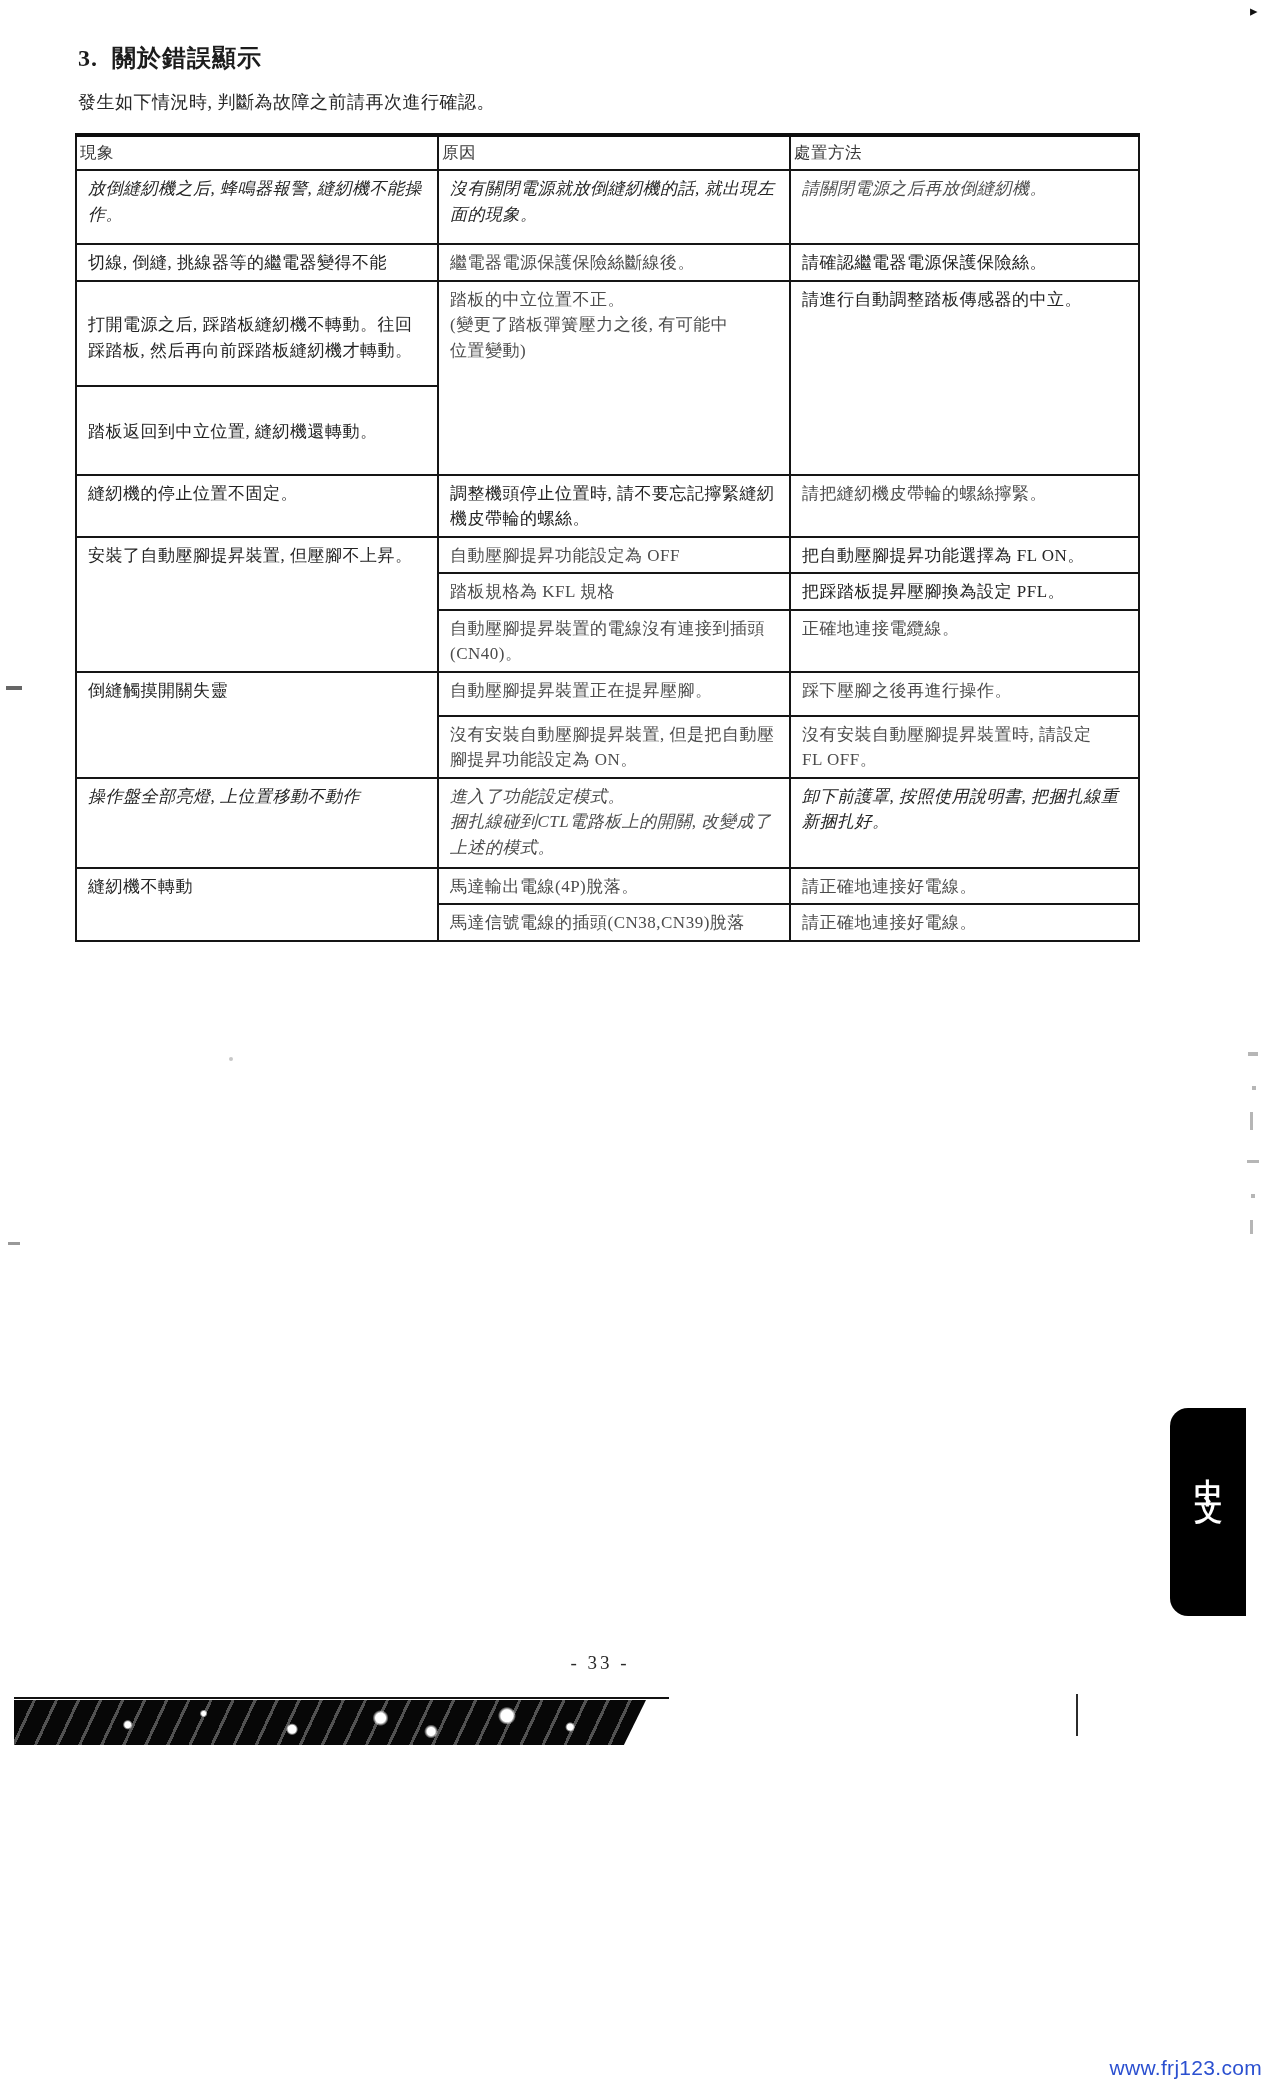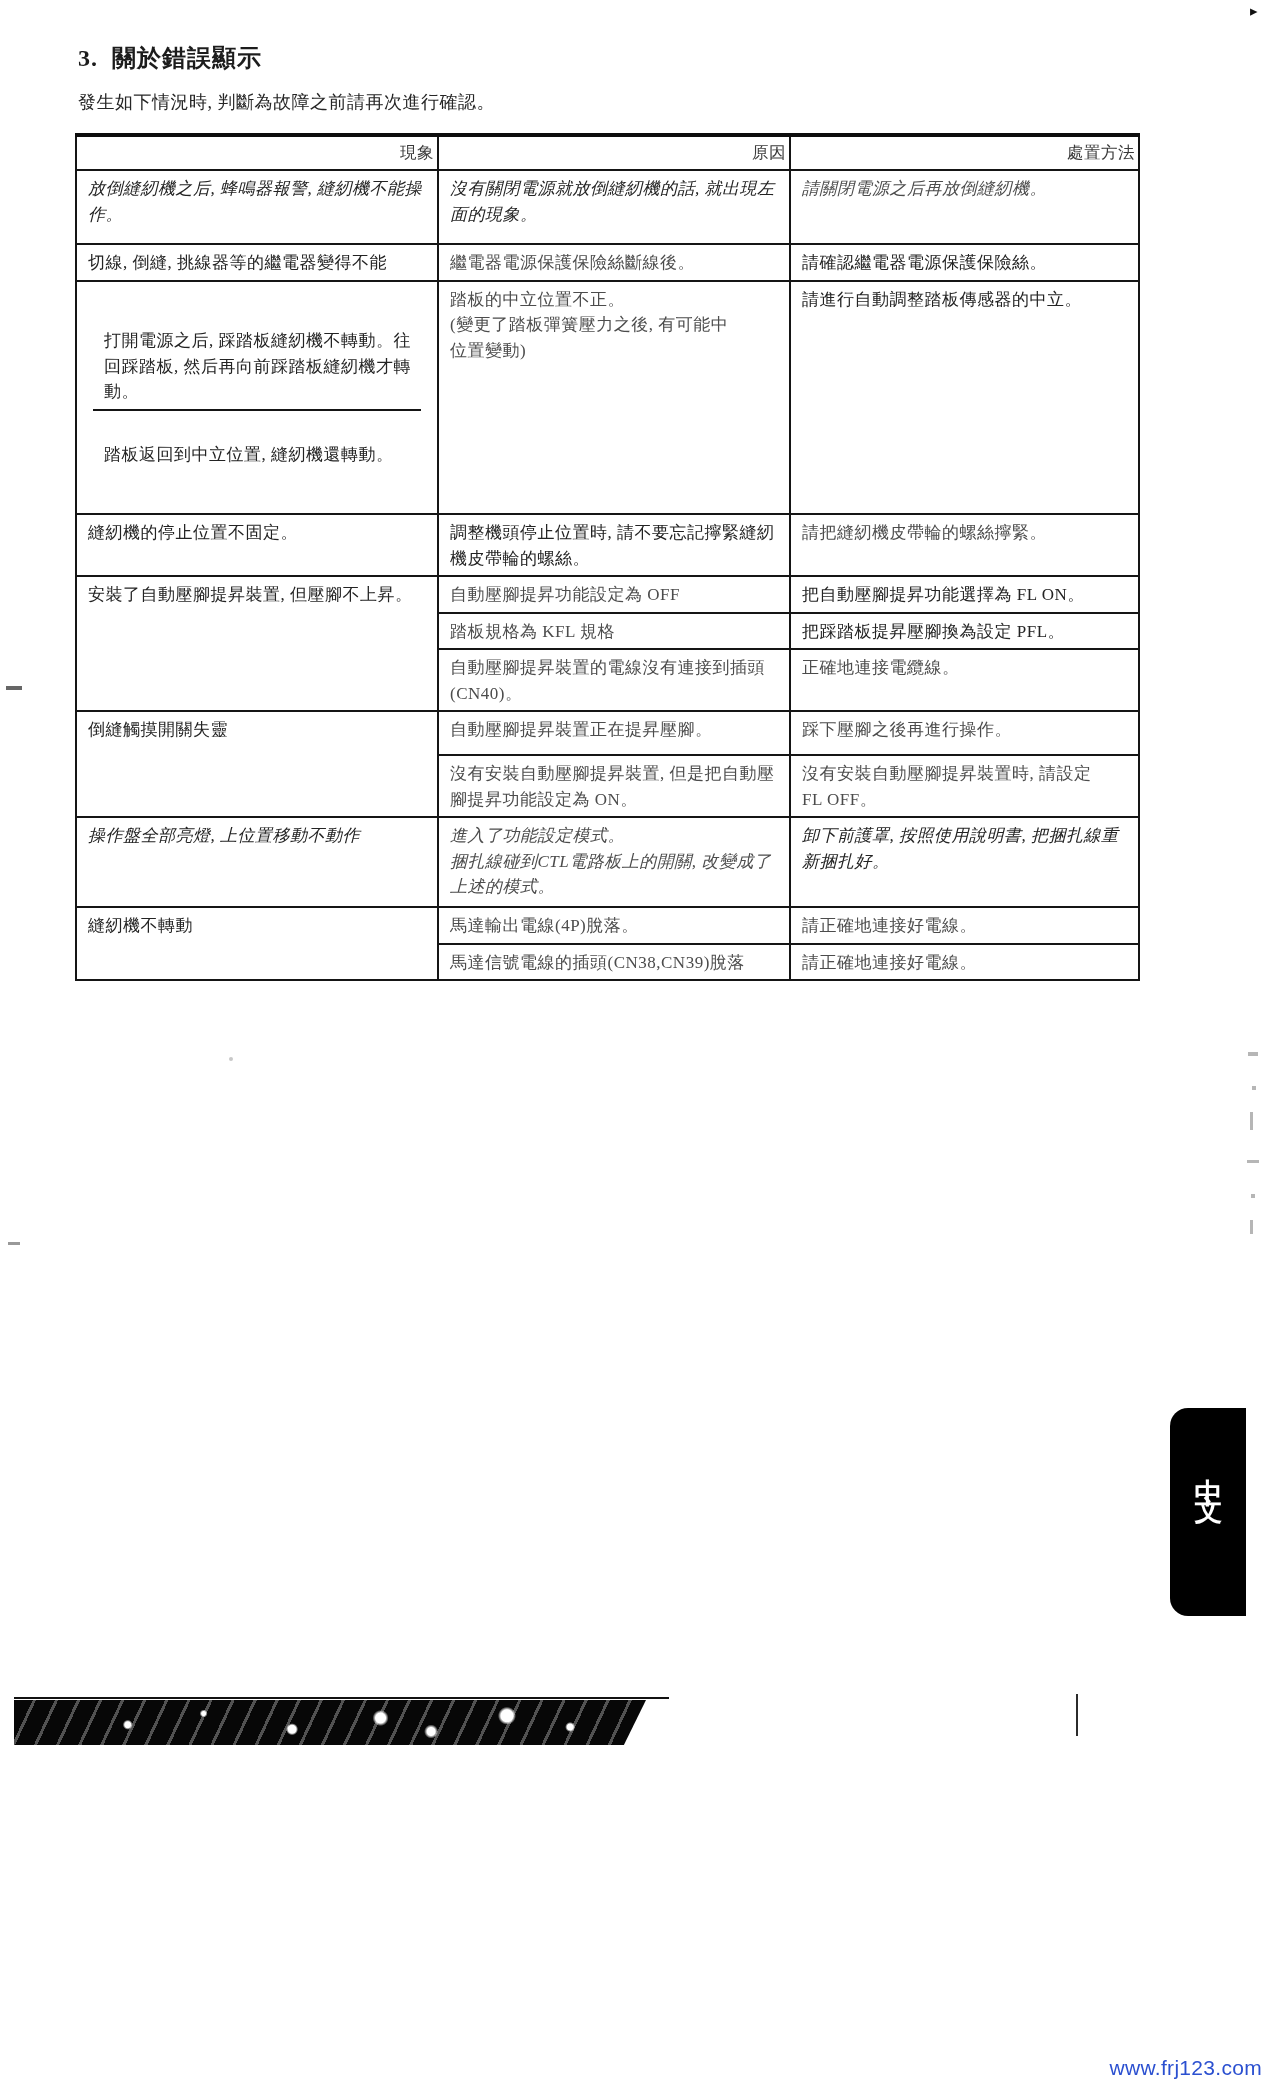--- a/index.html
+++ b/index.html
@@ -19,28 +19,28 @@
     border-collapse:collapse; table-layout:fixed;
     font-size:17px;
   }
   .tbl col.c1 { width:362px; } .tbl col.c2 { width:352px; } .tbl col.c3 { width:349px; }
   .tbl th, .tbl td {
     border:2px solid #151515; vertical-align:top;
     padding:5px 9px 4px 11px; line-height:1.5; letter-spacing:.5px;
     white-space:pre-line; color:#232323;
   }
   .tbl { border:2px solid #0d0d0d; border-top:4px solid #0d0d0d; }
-  .tbl thead th { text-align:right; font-weight:normal; font-size:16.5px; vertical-align:middle; padding:3px; height:26px; color:#3a3a3a; }
+  .tbl thead th { text-align:left; font-weight:normal; font-size:16.5px; vertical-align:middle; padding:3px; height:26px; color:#3a3a3a; }
   th.faint { color:#b4b4b4; }
   td.dim { color:#4c4c4c; }
   tr.h74  { height:74px;font-style:italic; }  tr.h50 { height:35px; }  tr.h122 { height:122px; }
   tr.h66  { height:46px; }  tr.h30 { height:30px; }  tr.h32  { height:32px; }
   tr.h60  { height:60px; }  tr.h44 { height:44px; }  tr.h52  { height:52px; }
   tr.h90  { height:90px;font-style:italic; }  tr.h31 { height:31px; }
-  td.split { padding:16px; }
+  td.split { padding:0; }
   td.split .p1 { min-height:80px; border-bottom:2px solid #151515; padding:5px 9px 4px 11px; box-sizing:border-box; }
   td.split .p2 { padding:6px 9px 4px 11px; }
 
   
   .lang-tab {
     position:absolute; left:1170px; top:1408px; width:76px; height:208px;
     background:#000; border-radius:18px 0 0 18px;
     display:flex; align-items:flex-start; justify-content:center;
   }
   .lang-tab .vtxt {
@@ -173,20 +173,21 @@
         <td class="dim">馬達信號電線的插頭(CN38,CN39)脫落</td>
         <td class="dim">請正確地連接好電線。</td>
       </tr>
     </tbody>
   </table>
 
   <div class="lang-tab">
     <span class="vtxt">中文</span>
   </div>
 
+  <div class="pageno">- 33 -</div>
   <div class="noise-line"></div>
   <div class="noise-bar"></div>
   <div class="vtick"></div>
 
   <div class="mark m-dash1"></div>
   <div class="mark m-dash2"></div>
   <div class="mark m-dot1"></div>
   <div class="rm rm1"></div>
   <div class="rm rm2"></div>
   <div class="rm rm3"></div>

